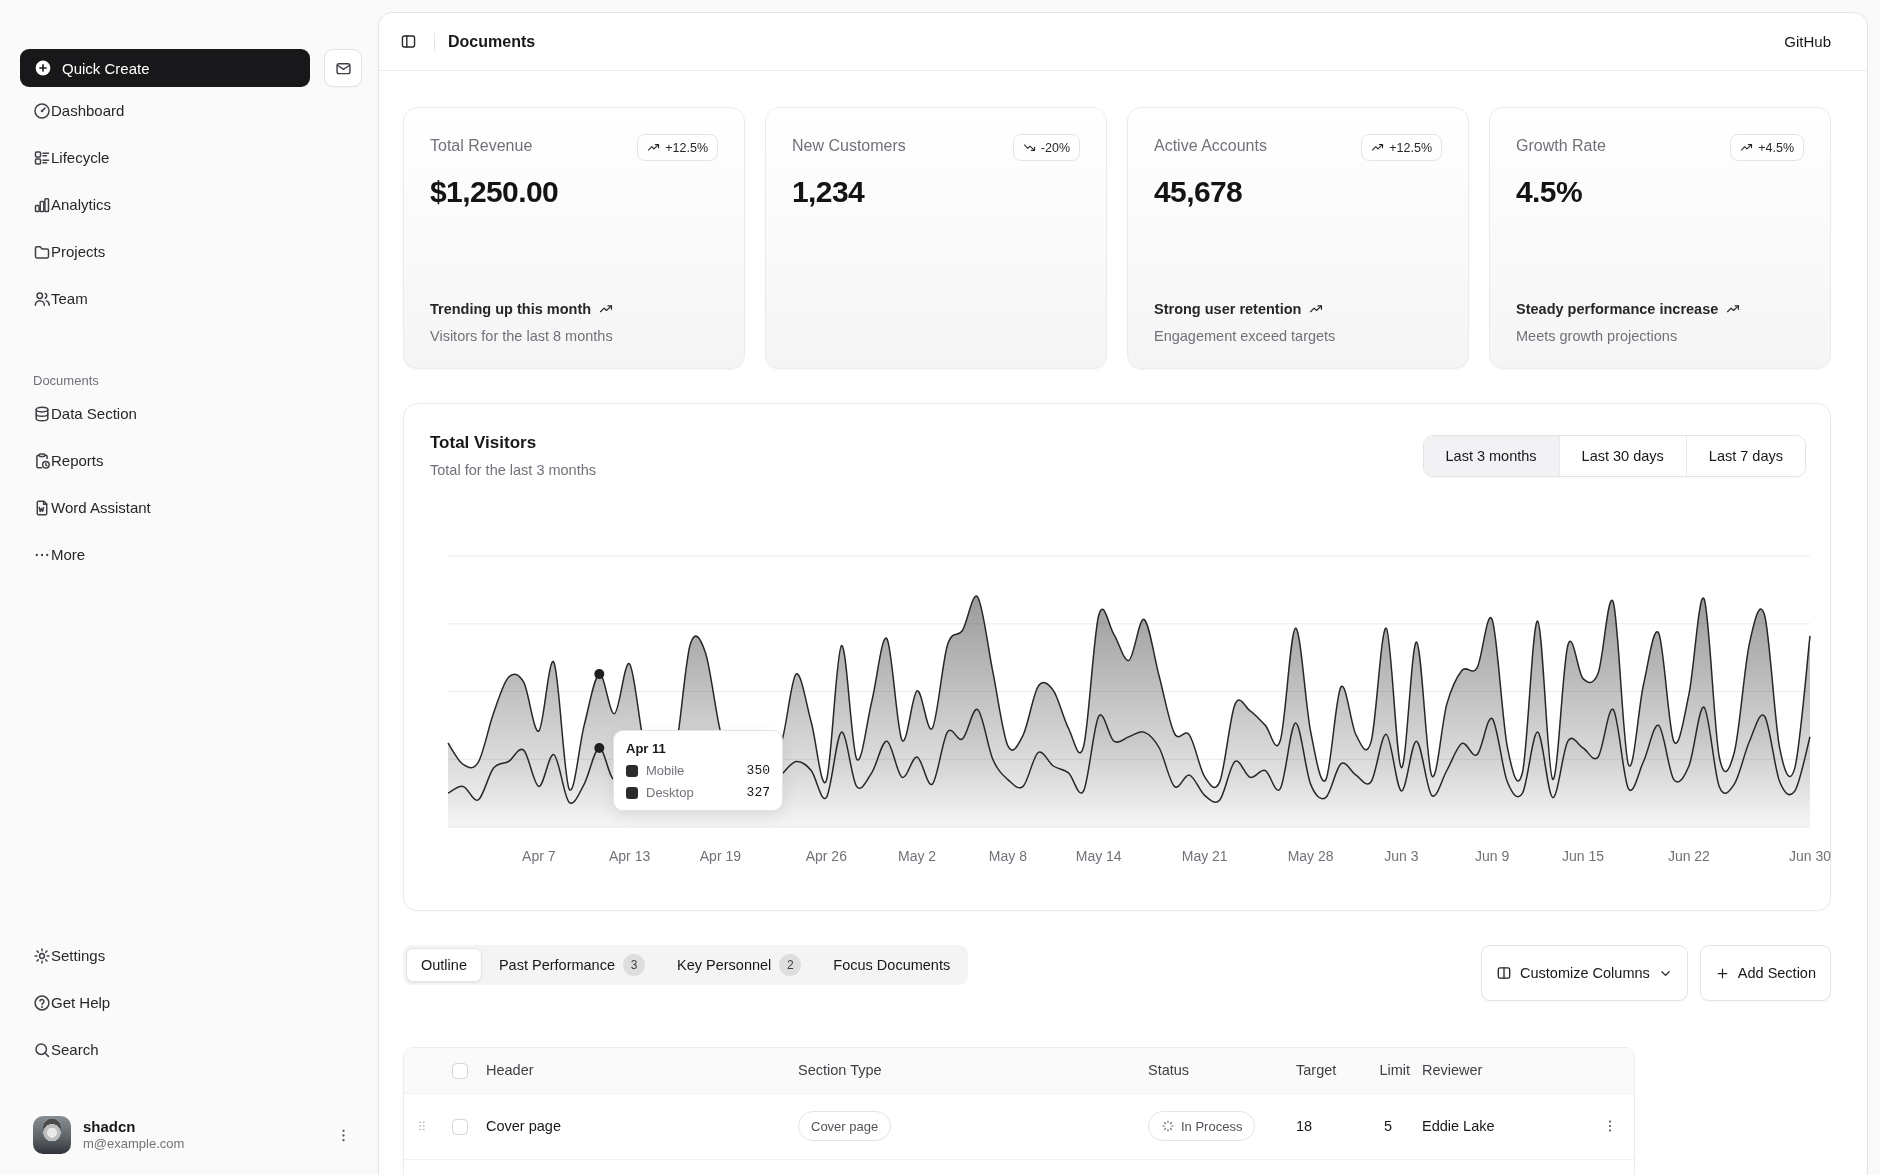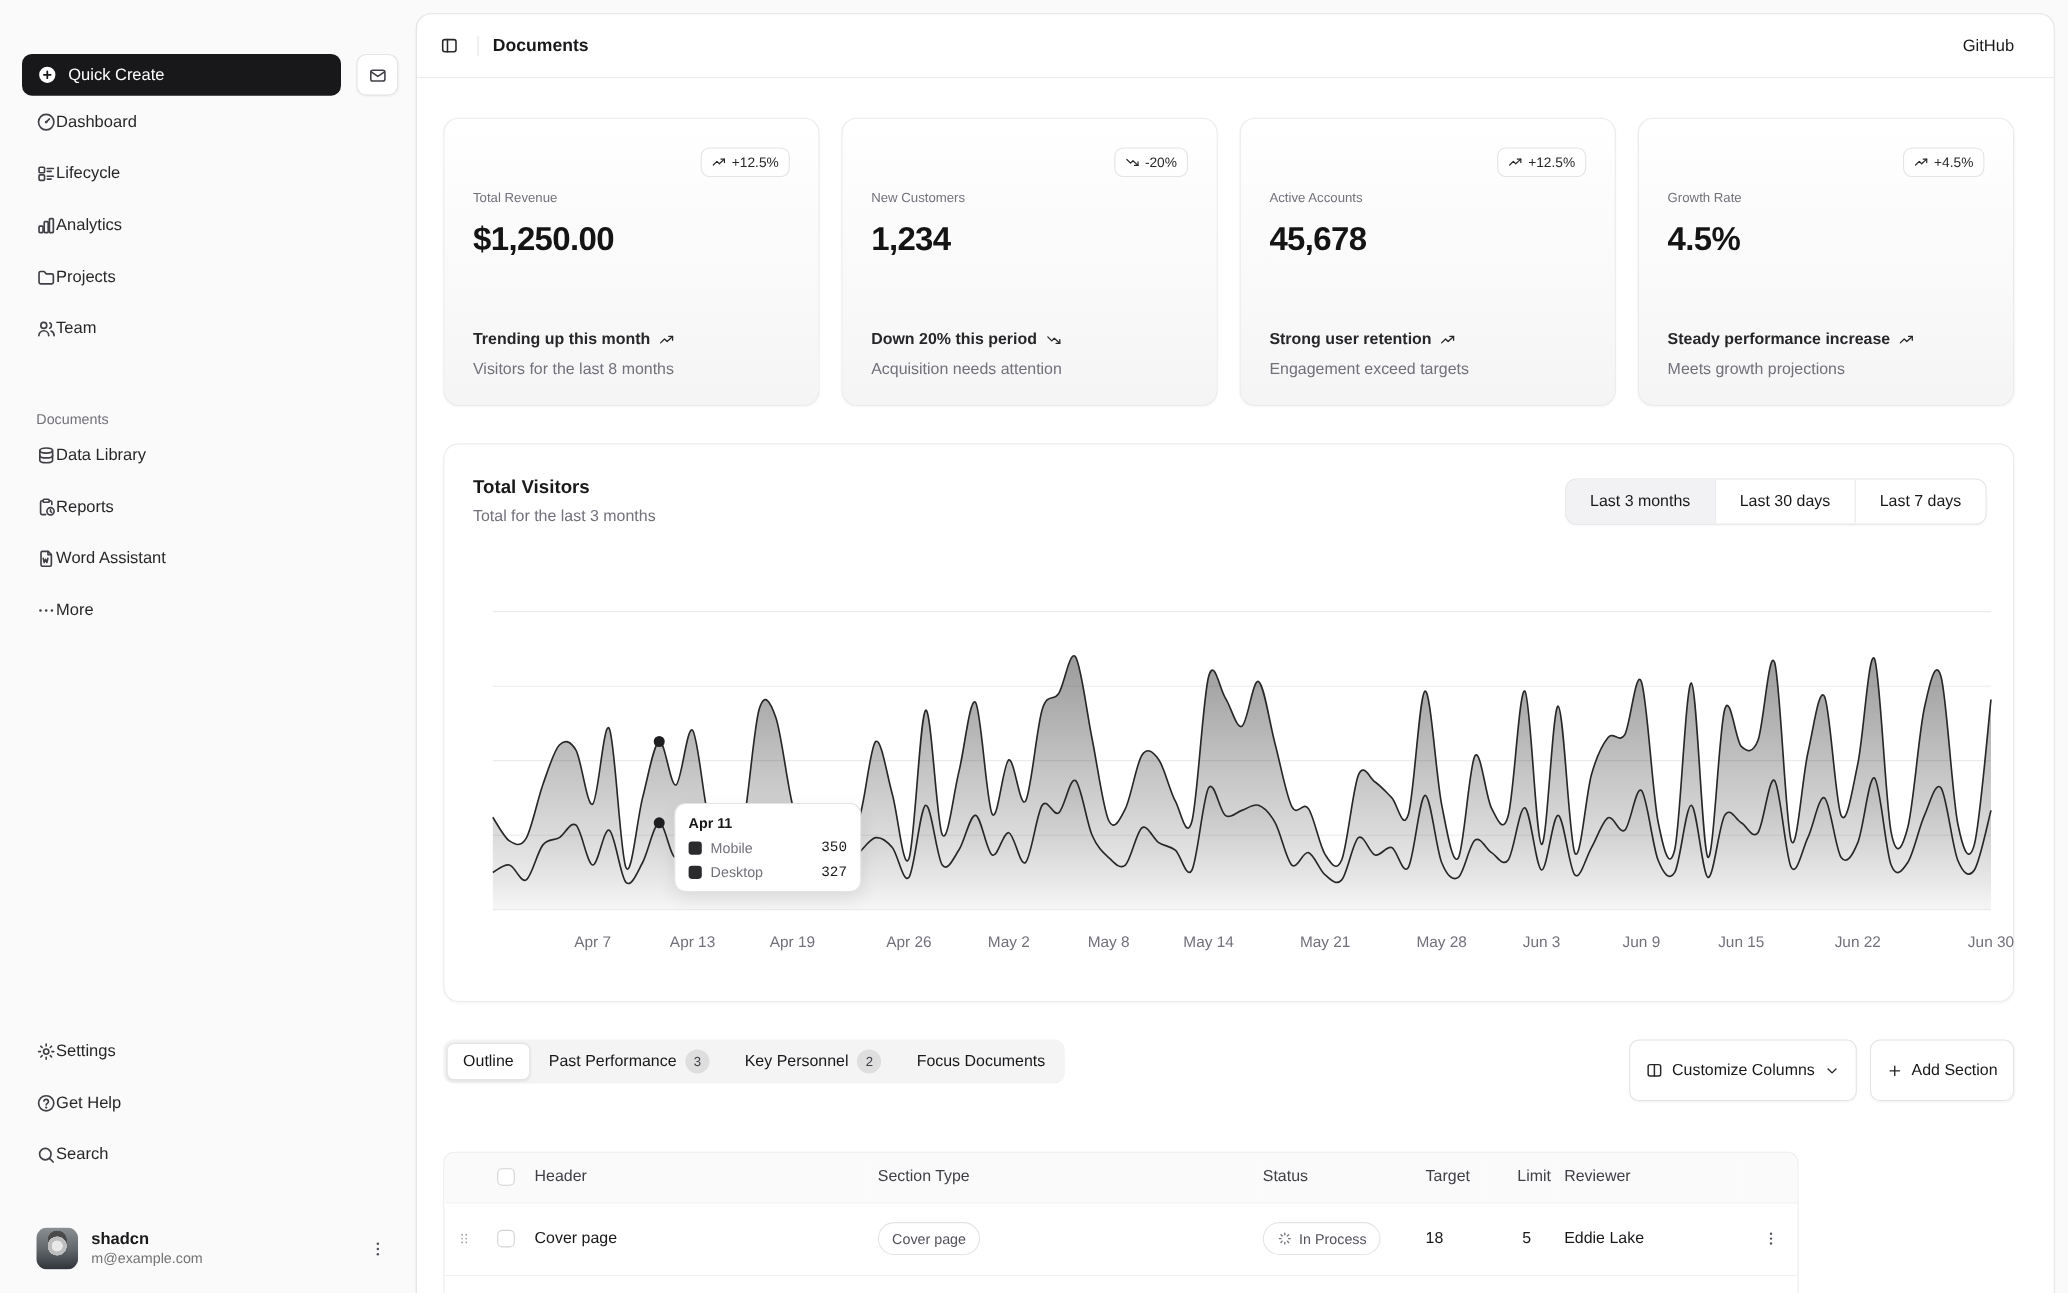--- a/index.html
+++ b/index.html
@@ -84,21 +84,21 @@
 
   
   .cards { display: grid; grid-template-columns: repeat(4, 1fr); gap: 20px; }
   .card {
     height: 262px; border: 1px solid #ebebed; border-radius: 14px;
     background: linear-gradient(to top, #f5f5f6, #ffffff 100%);
     box-shadow: 0 1px 2px rgba(0,0,0,0.04);
     padding: 26px 26px 24px 26px; display: flex; flex-direction: column;
   }
   .card-top { display: flex; align-items: flex-start; justify-content: space-between; }
-  .card-label { font-size: 12px; color: #71717a; padding-top: 3px; margin-top: 36px; }
+  .card-label { font-size: 16px; color: #71717a; padding-top: 3px; }
   .badge {
     display: inline-flex; align-items: center; gap: 5px; height: 27px;
     border: 1px solid #e4e4e7; border-radius: 8px; padding: 0 9px;
     font-size: 12.5px; color: #27272a; background: rgba(255,255,255,0.5);
   }
   .badge .icon { color: #27272a; }
   .card-value { margin-top: 14px; font-size: 30px; font-weight: 600; letter-spacing: -0.6px; color: #141414; }
   .card-foot { margin-top: auto; }
   .foot-title { display: flex; align-items: flex-start; gap: 8px; font-size: 14.5px; font-weight: 600; color: #27272a; line-height: 1.5; }
   .foot-title .icon { margin-top: 3px; color: #27272a; }
@@ -268,21 +268,21 @@
     <div class="nav-label">Documents</div>
     <nav class="nav" id="nav-documents">
         <div class="side-item">
           <span class="icon">
             <svg viewBox="0 0 18 18" width="18" height="18" fill="none" stroke="currentColor" stroke-width="1.5" stroke-linecap="round" stroke-linejoin="round">
               <ellipse cx="9" cy="4.6" rx="5.8" ry="2.3"></ellipse>
               <path d="M3.2 4.6v8.8c0 1.3 2.6 2.3 5.8 2.3s5.8-1 5.8-2.3V4.6"></path>
               <path d="M3.2 9c0 1.3 2.6 2.3 5.8 2.3S14.8 10.3 14.8 9"></path>
             </svg>
           </span>
-          <span class="side-label">Data Library</span>
+          <span class="side-label">Data Section</span>
         </div>
         <div class="side-item">
           <span class="icon">
             <svg viewBox="0 0 18 18" width="18" height="18" fill="none" stroke="currentColor" stroke-width="1.5" stroke-linecap="round" stroke-linejoin="round">
               <path d="M11.8 3.2h.9c.8 0 1.4.6 1.4 1.4v2M6.2 3.2h-.9c-.8 0-1.4.6-1.4 1.4v9.8c0 .8.6 1.4 1.4 1.4h3.2"></path>
               <rect x="6.2" y="1.9" width="5.6" height="2.7" rx="1"></rect>
               <circle cx="12.9" cy="12.8" r="3.3"></circle>
               <path d="M12.9 11.4v1.5l1 .9"></path>
             </svg>
           </span>
@@ -414,32 +414,20 @@
                 <span class="icon">
                   <svg viewBox="0 0 18 18" width="13" height="13" fill="none" stroke="currentColor" stroke-width="1.5" stroke-linecap="round" stroke-linejoin="round">
                     <path d="M2 5.5l4.6 4.6 3-3L16 13"></path>
                     <path d="M11.6 13H16V8.6"></path>
                   </svg>
                 </span>
                 <span>-20%</span>
               </span>
             </div>
             <div class="card-value">1,234</div>
-            <div class="card-foot">
-              <div class="foot-title">
-                <span class="ft-text">Down 20% this period</span>
-                <span class="icon">
-                  <svg viewBox="0 0 18 18" width="14" height="14" fill="none" stroke="currentColor" stroke-width="1.5" stroke-linecap="round" stroke-linejoin="round">
-                    <path d="M2 5.5l4.6 4.6 3-3L16 13"></path>
-                    <path d="M11.6 13H16V8.6"></path>
-                  </svg>
-                </span>
-              </div>
-              <div class="foot-desc">Acquisition needs attention</div>
-            </div>
           </div>
           <div class="card">
             <div class="card-top">
               <span class="card-label">Active Accounts</span>
               <span class="badge">
                 <span class="icon">
                   <svg viewBox="0 0 18 18" width="13" height="13" fill="none" stroke="currentColor" stroke-width="1.5" stroke-linecap="round" stroke-linejoin="round">
                     <path d="M2 12.5l4.6-4.6 3 3L16 5"></path>
                     <path d="M11.6 5H16v4.4"></path>
                   </svg>

